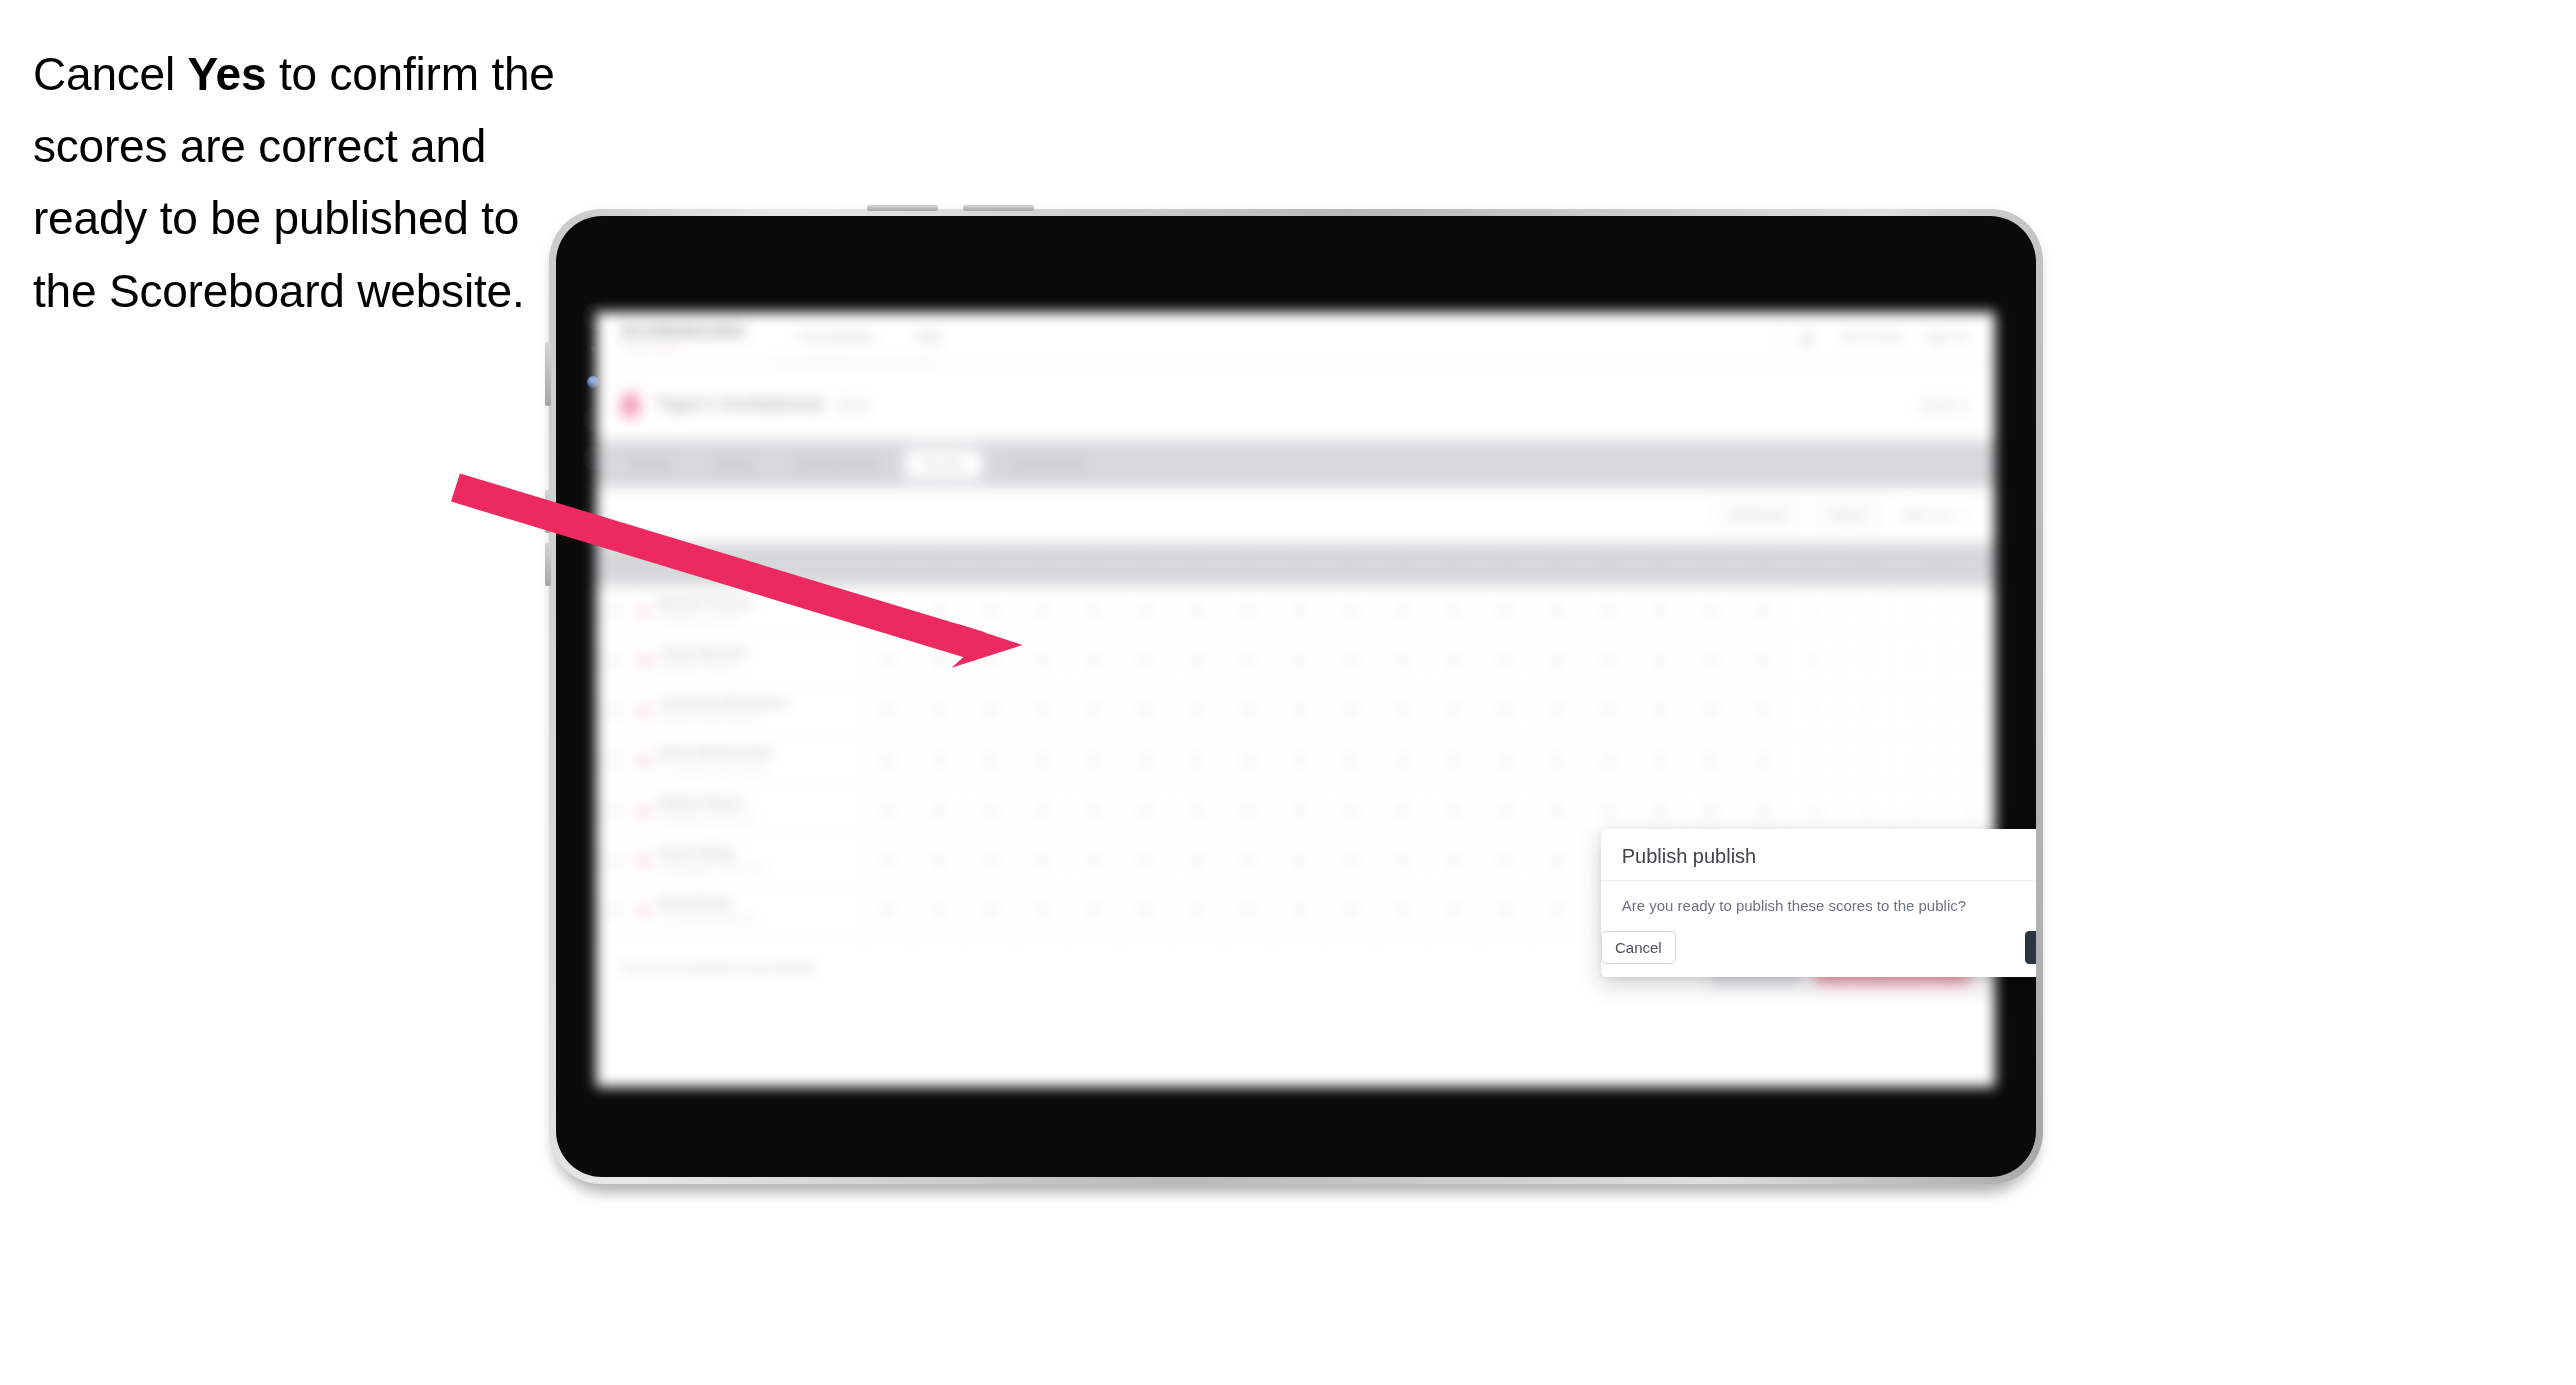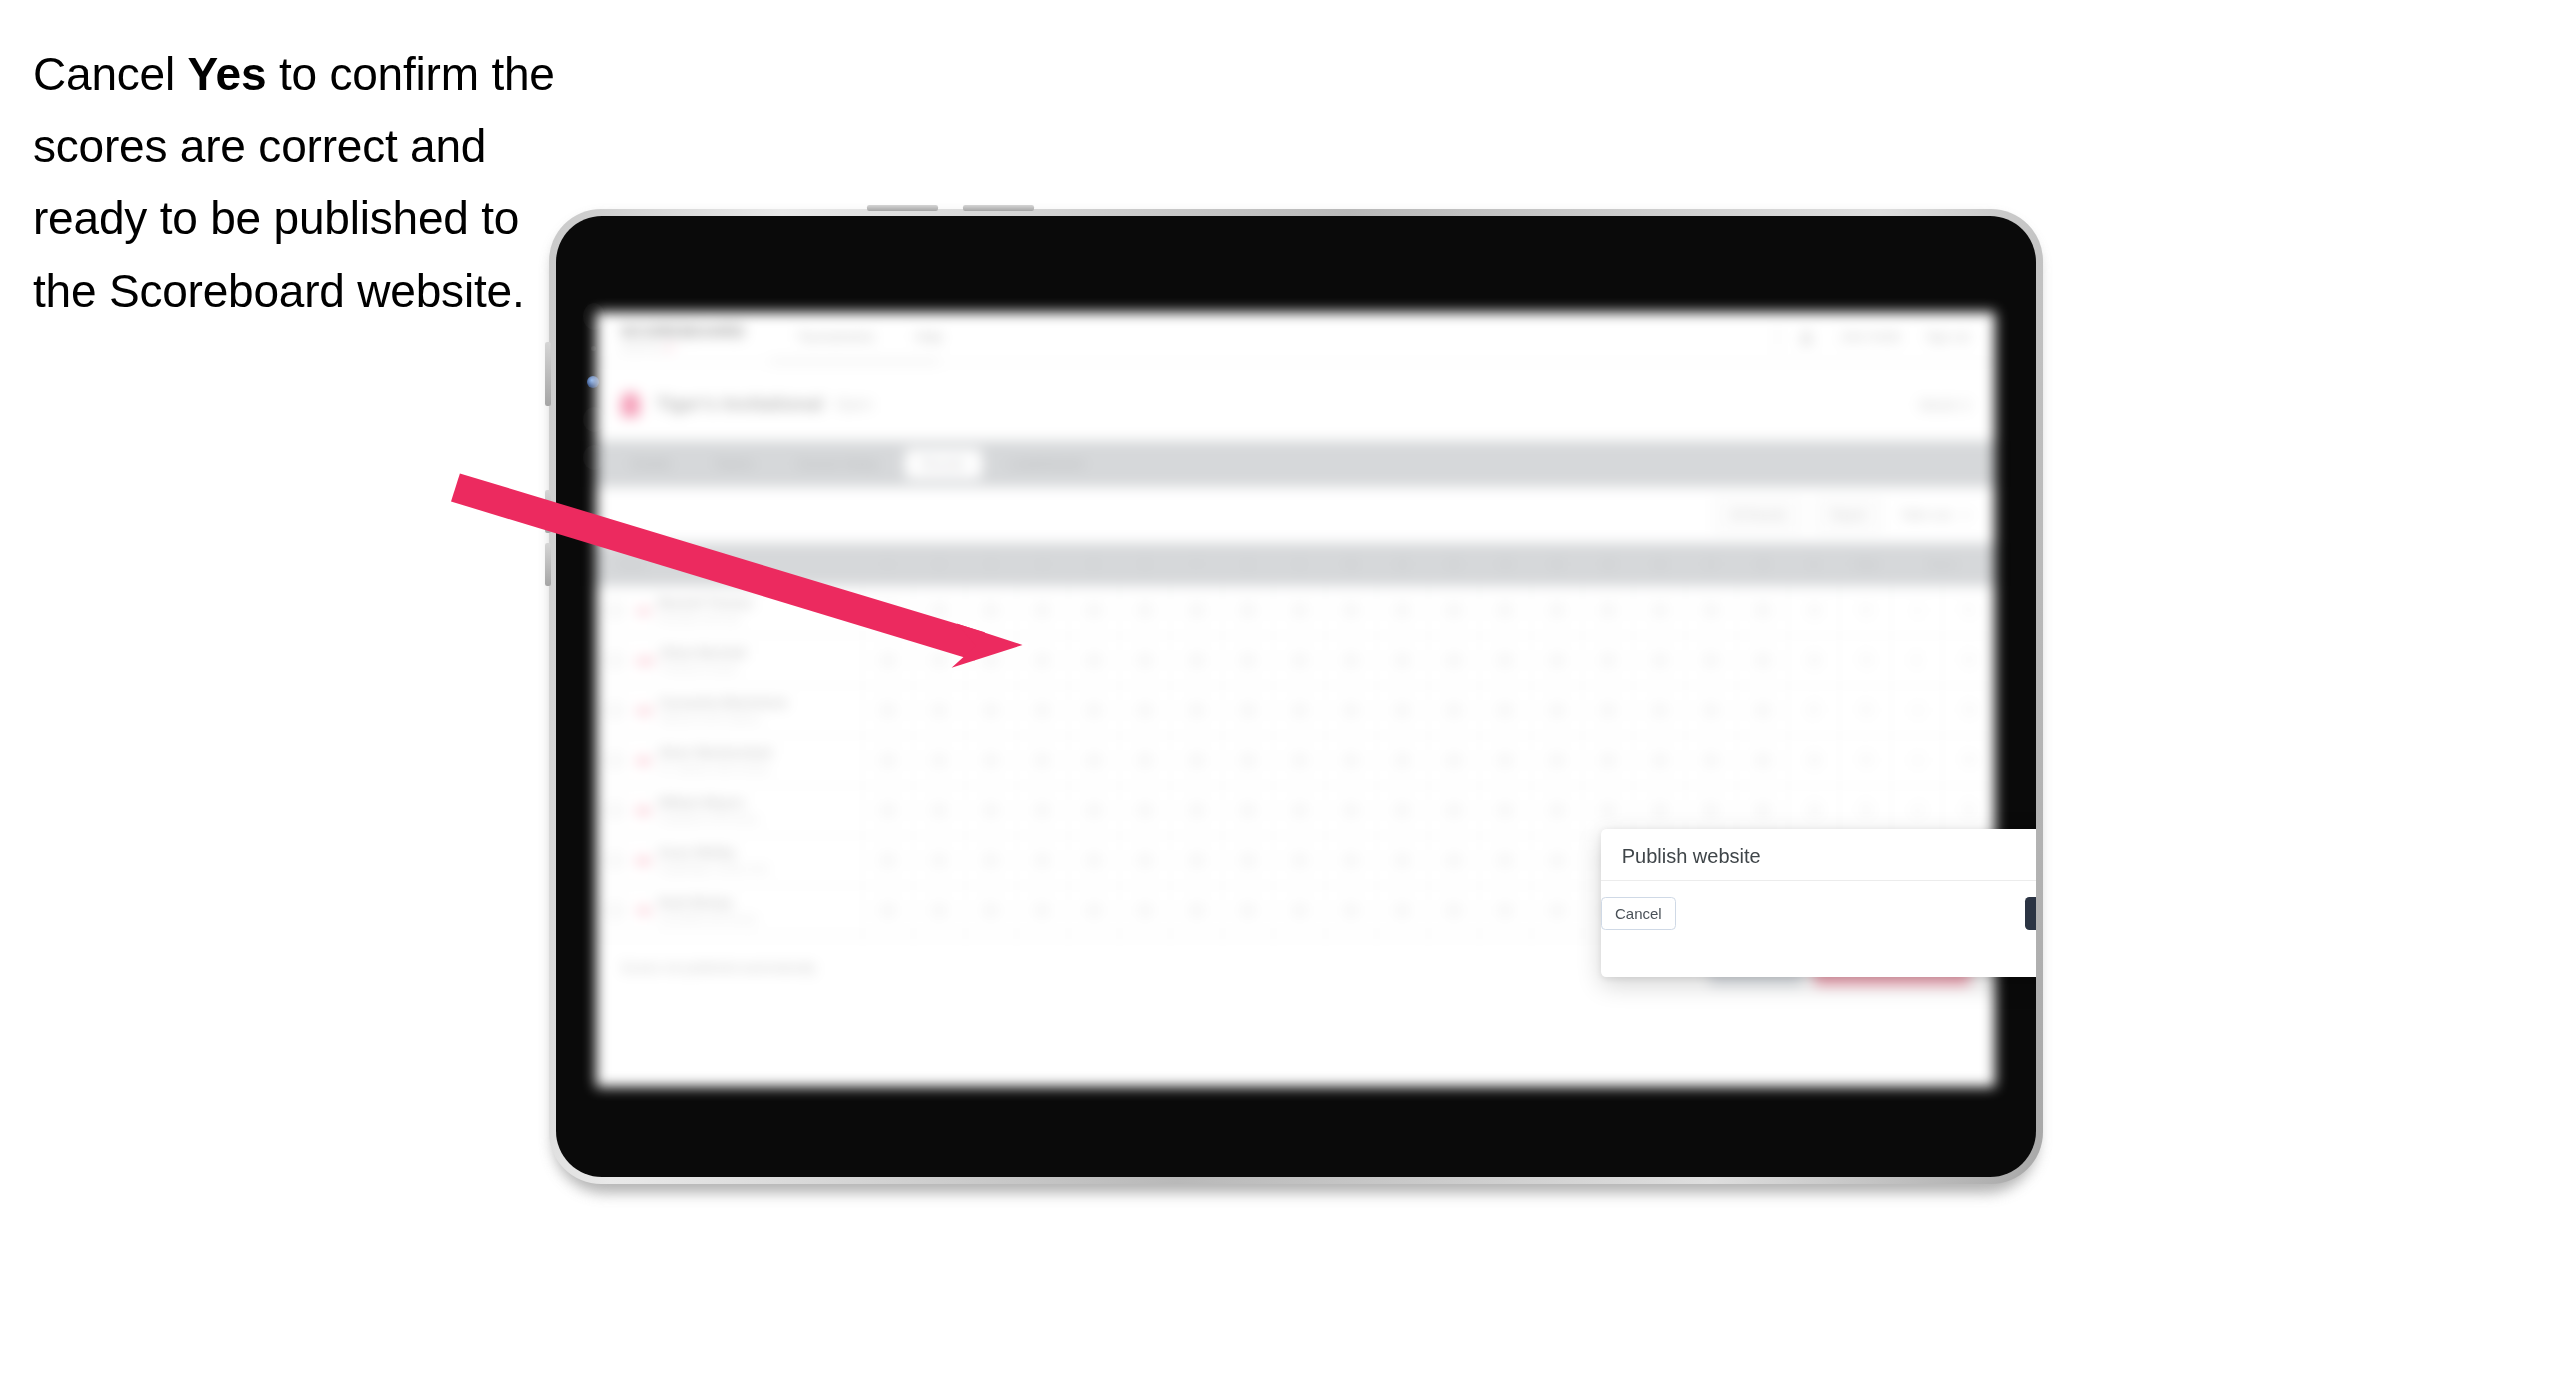--- a/index.html
+++ b/index.html
@@ -646,23 +646,24 @@
           <div id="footer-right">
             <div id="footer-count">7</div>
             <div class="fbtn" id="btn-secondary">Save draft</div>
             <div class="fbtn" id="btn-primary">Publish to Scoreboard</div>
           </div>
         </div>
       </div>
 
       <div id="modal">
         <div id="modal-head">
-          <div id="modal-title">Publish website</div>
+          <div id="modal-title">Publish publish</div>
 
         </div>
+        <div id="modal-body">Are you ready to publish these scores to the public?</div>
         <div id="modal-actions">
           <button id="btn-cancel">Cancel</button>
           <button id="btn-yes">Yes</button>
         </div>
       </div>
     </div>
   </div>
 </div>
 
 <svg id="arrow" viewBox="0 0 3484 1874">

